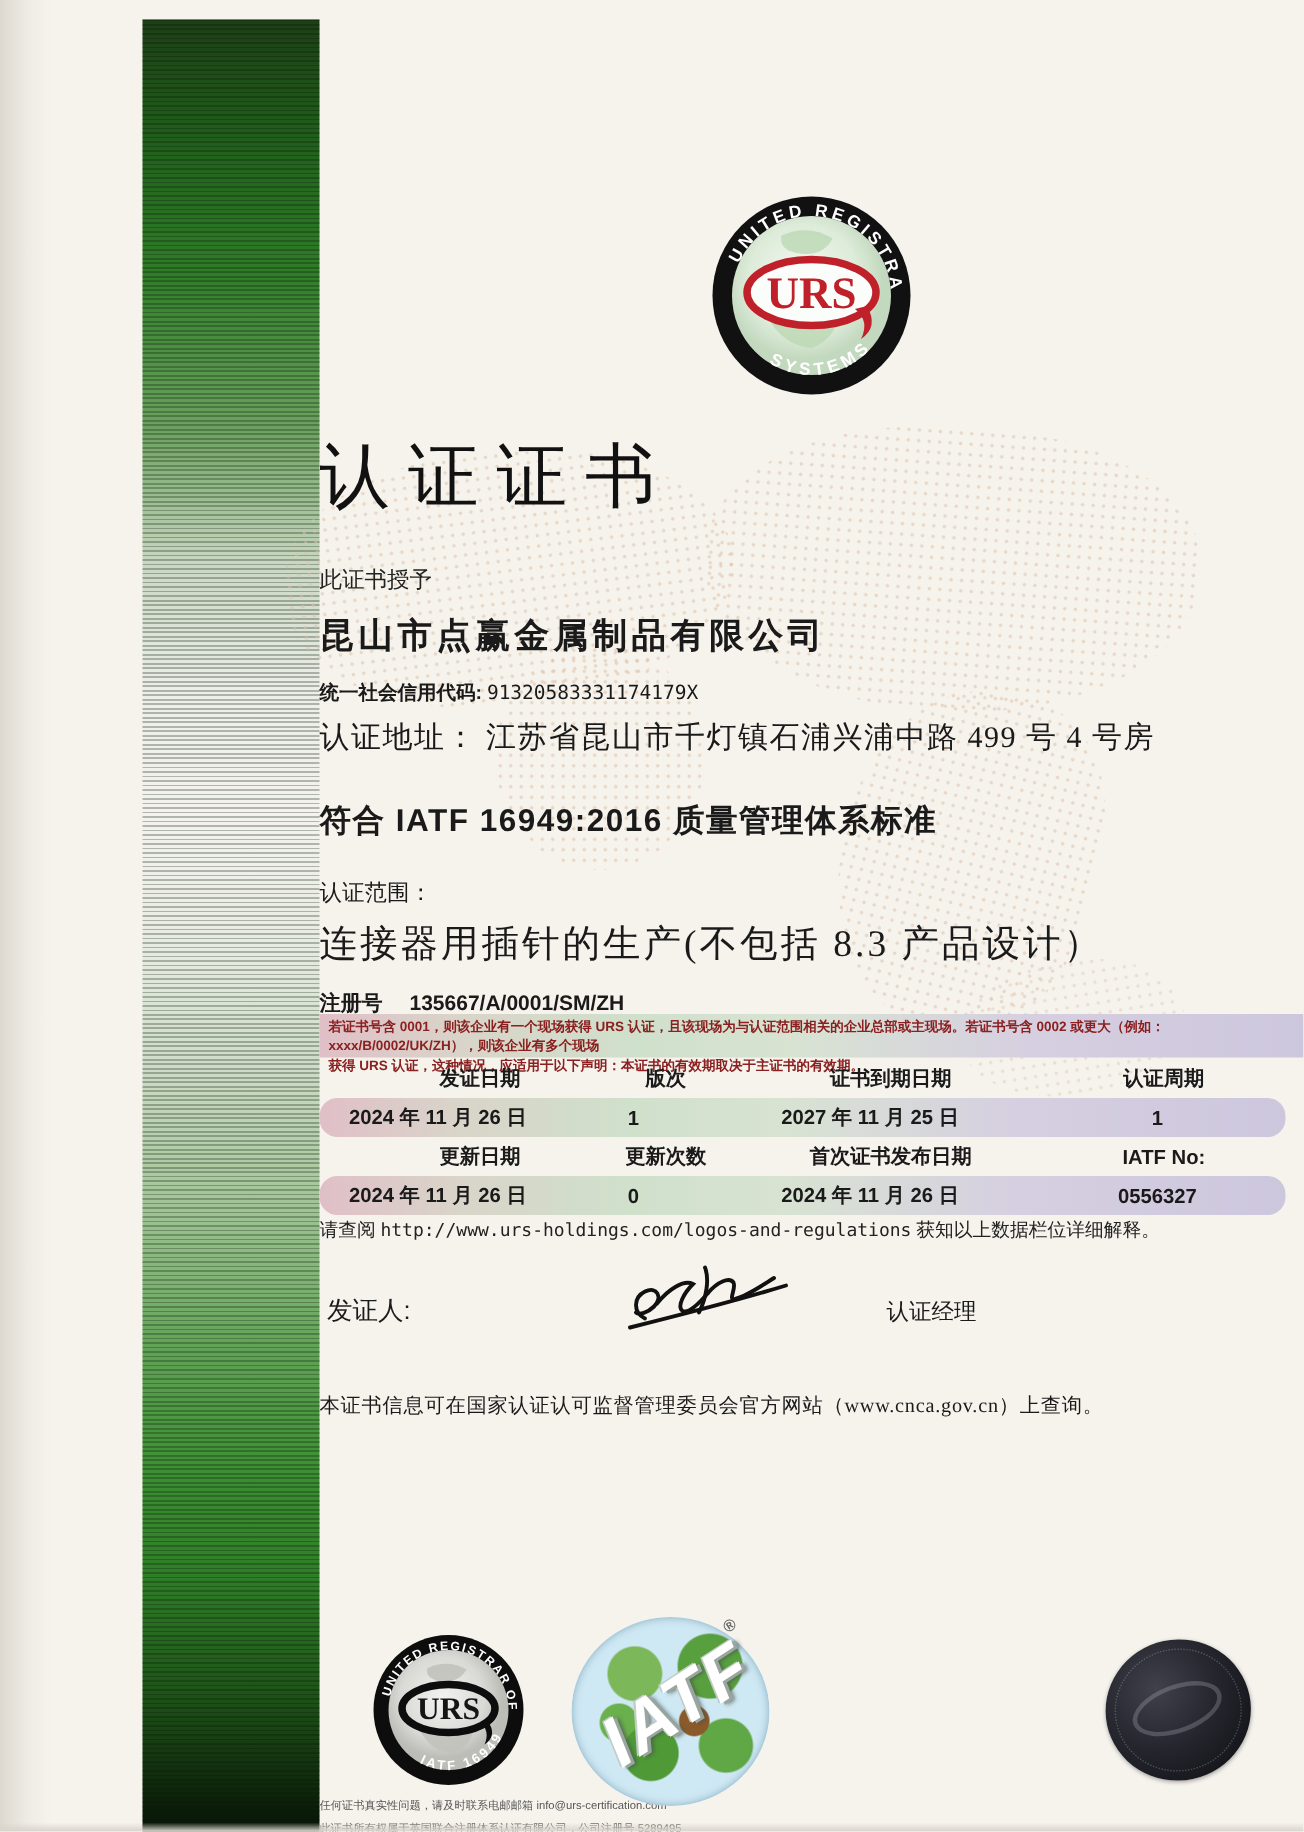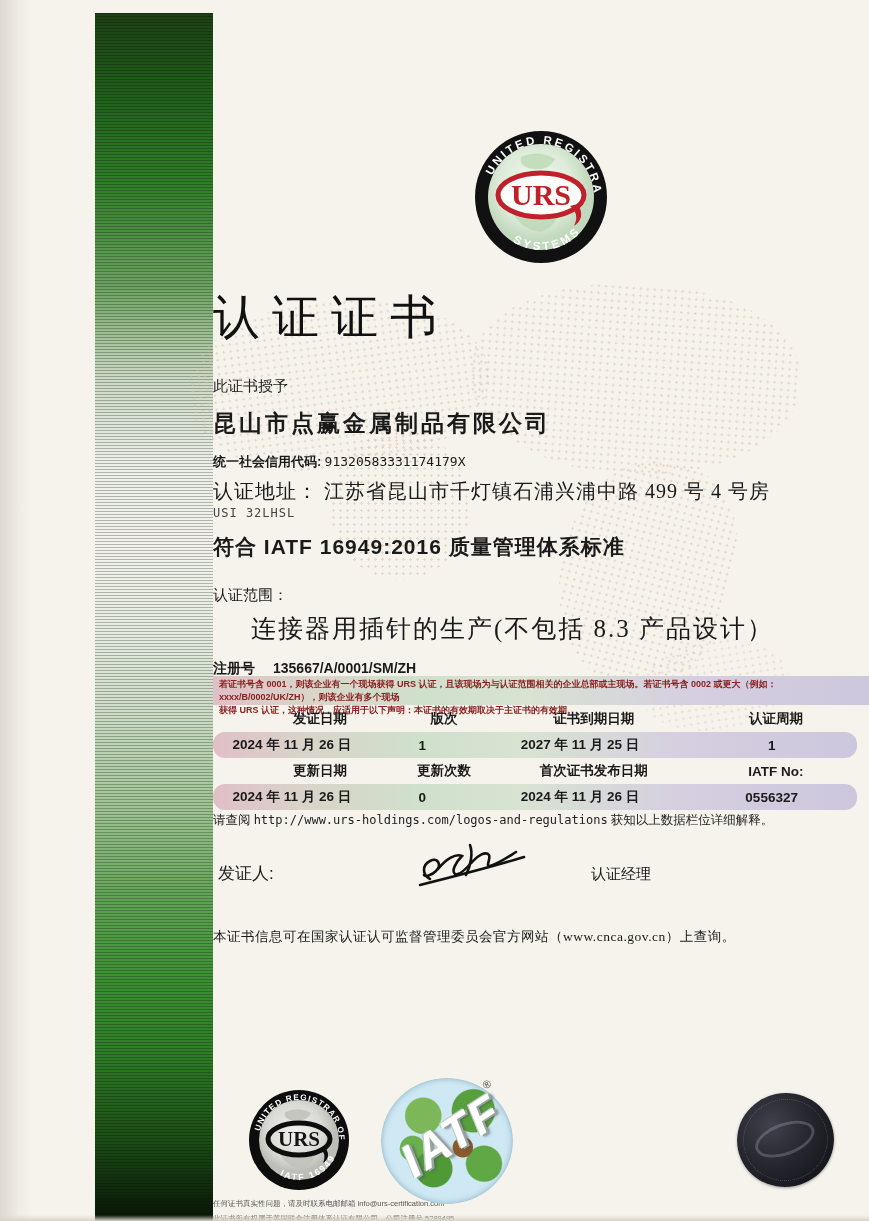--- a/index.html
+++ b/index.html
@@ -49,21 +49,21 @@
   .cert-title{top:286px; font-size:47px; letter-spacing:12px; color:#111; font-weight:400;}
   .granted{top:377px; font-size:15px; color:#222;}
   .company{top:408px; font-size:23px; font-weight:bold; letter-spacing:3px;}
   .credit{top:453px; font-size:13px;}
   .credit b{font-family:"Liberation Sans",sans-serif; font-weight:bold;}
   .mono{font-family:"DejaVu Sans Mono","Liberation Mono",monospace;}
   .address{top:478px; font-size:20px; letter-spacing:1px;}
   .usi{top:506px; font-size:12px; color:#444; letter-spacing:1px;}
   .standard{top:533px; font-size:21px; font-weight:bold; font-family:"Liberation Sans",sans-serif; letter-spacing:1px;}
   .scope-label{top:586px; font-size:15px;}
-  .scope{top:612px; font-size:25px; letter-spacing:2px;padding-left:38px;}
+  .scope{top:612px; font-size:25px; letter-spacing:2px;}
   .regno{top:660px; font-size:14px; font-weight:bold; font-family:"Liberation Sans",sans-serif;}
   .regno .num{margin-left:18px;}
 
   .pastel{background:linear-gradient(90deg,#e0bfc7 0%,#d9d4c9 14%,#cfe0cb 32%,#d8e3d2 48%,#d6cfe0 72%,#cdc7de 100%);}
 
   .fineprint{top:676px; height:29px; padding:2px 6px 0 6px;
     font-size:9px; line-height:13px; color:#8b2020; font-weight:bold;
     font-family:"Liberation Sans",sans-serif;}
 
   
@@ -161,21 +161,20 @@
 
   <div class="abs company">昆山市点赢金属制品有限公司</div>
 
   <div class="abs credit">
     <b>统一社会信用代码:</b>
     <span class="mono">91320583331174179X</span>
   </div>
 
   <div class="abs address">认证地址： 江苏省昆山市千灯镇石浦兴浦中路 499 号 4 号房</div>
 
-  <div class="abs usi mono">USI 32LHSL</div>
 
   <div class="abs standard">符合 IATF 16949:2016 质量管理体系标准</div>
 
   <div class="abs scope-label">认证范围：</div>
 
   <div class="abs scope">连接器用插针的生产(不包括 8.3 产品设计）</div>
 
   <div class="abs regno">
     <span>注册号</span><span class="num">135667/A/0001/SM/ZH</span>
   </div>

